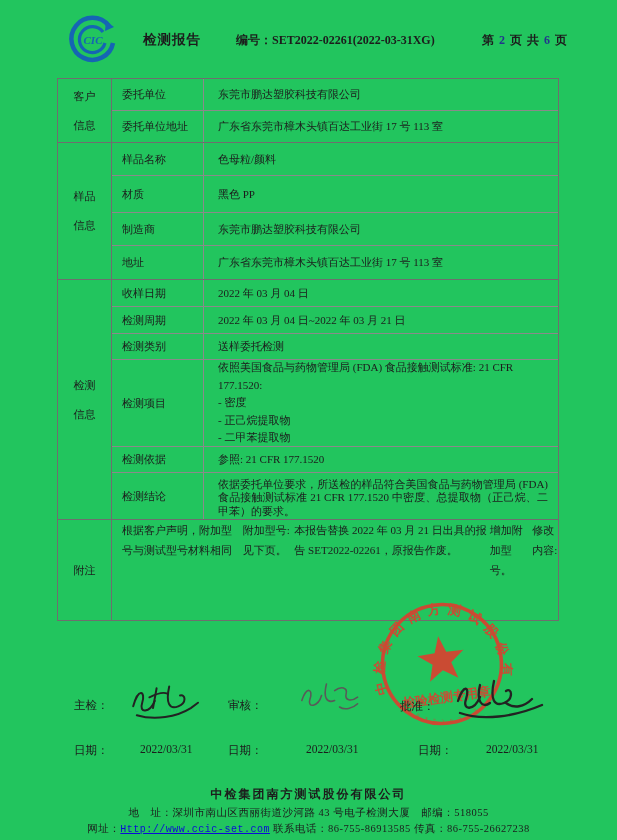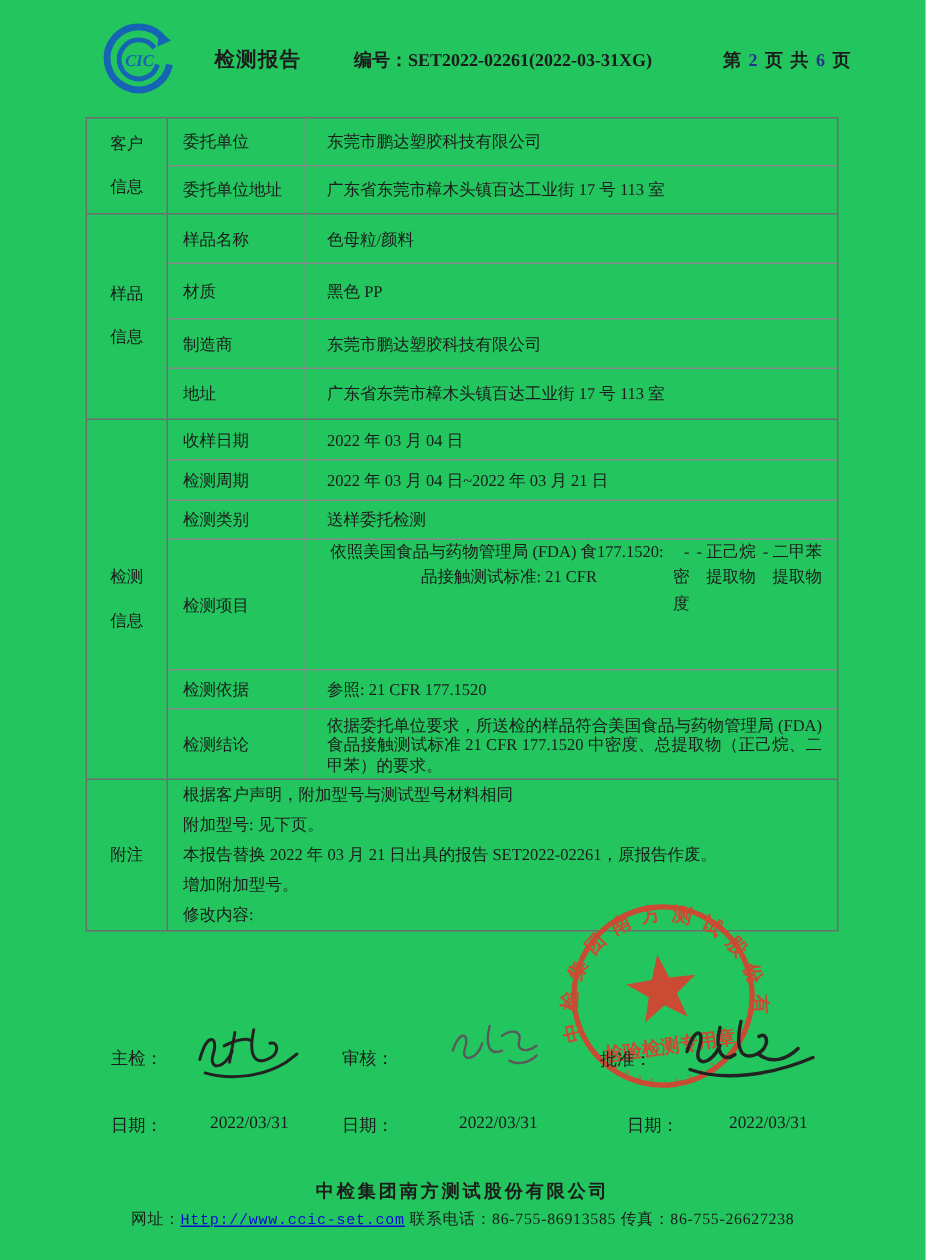--- a/index.html
+++ b/index.html
@@ -26,26 +26,26 @@
   .sec:last-child{border-bottom:none;}
   .sec-label{width:54px;flex:0 0 54px;display:flex;align-items:center;justify-content:center;
     border-right:1px solid #6e6e6e;box-sizing:border-box;text-align:center;}
   .sec-label span{display:block;width:26px;line-height:29px;}
   .sec-rows{flex:1;display:flex;flex-direction:column;min-width:0;}
   .trow{display:flex;border-bottom:1px solid #8a8a8a;box-sizing:border-box;}
   .trow:last-child{border-bottom:none;}
   .fld{width:92px;flex:0 0 92px;display:flex;align-items:center;padding-left:10px;
     border-right:1px solid #8a8a8a;box-sizing:border-box;}
   .val{flex:1;display:flex;align-items:center;padding-left:14px;padding-right:10px;min-width:0;}
-  .val.multi{flex-direction:row;align-items:flex-start;justify-content:center;text-align:right;}
+  .val.multi{flex-direction:column;align-items:flex-start;justify-content:center;}
   .val.multi div{line-height:17.4px;}
   .val.para{display:block;padding-top:5px;line-height:13.4px;text-align:justify;}
   .h32{height:32px}.h31{height:31px}.h33{height:33px}.h37{height:37px}
   .h27{height:27px}.h26{height:26px}.h87{height:87px}.h46{height:46px}
-  .note-body{flex:1;display:flex;flex-direction:column;justify-content:space-between;padding-left:10px;min-width:0;}
+  .note-body{flex:1;display:flex;justify-content:space-between;padding-left:10px;min-width:0;}
   .note-body div{line-height:20px;}
   .note-sec{height:100px;}
   
   .stamp{position:absolute;left:370px;top:592px;width:144px;height:144px;opacity:.88;transform:rotate(-8deg);}
   
   .sig-label{position:absolute;font-size:11.5px;font-family:Liberation Serif, serif;}
   .sig-img{position:absolute;}
   .date-val{position:absolute;font-size:11.5px;}
   
   .footer{position:absolute;left:0;top:786px;width:100%;text-align:center;}
@@ -222,16 +222,17 @@
 
   <div class="sig-label" style="left:74px;top:743px;">日期：</div>
   <div class="date-val" style="left:140px;top:743px;">2022/03/31</div>
   <div class="sig-label" style="left:228px;top:743px;">日期：</div>
   <div class="date-val" style="left:306px;top:743px;">2022/03/31</div>
   <div class="sig-label" style="left:418px;top:743px;">日期：</div>
   <div class="date-val" style="left:486px;top:743px;">2022/03/31</div>
 
   <div class="footer">
     <div class="f-company">中检集团南方测试股份有限公司</div>
+    <div class="f-line"><span>地　址：</span><span>深圳市南山区西丽街道沙河路 43 号电子检测大厦</span><span>　邮编：</span><span>518055</span></div>
     <div class="f-line"><span>网址：</span><a class="f-url" href="#">Http://www.ccic-set.com</a><span> 联系电话：</span><span>86-755-86913585</span><span> 传真：</span><span>86-755-26627238</span></div>
   </div>
 
 </div>
 
 </body></html>

